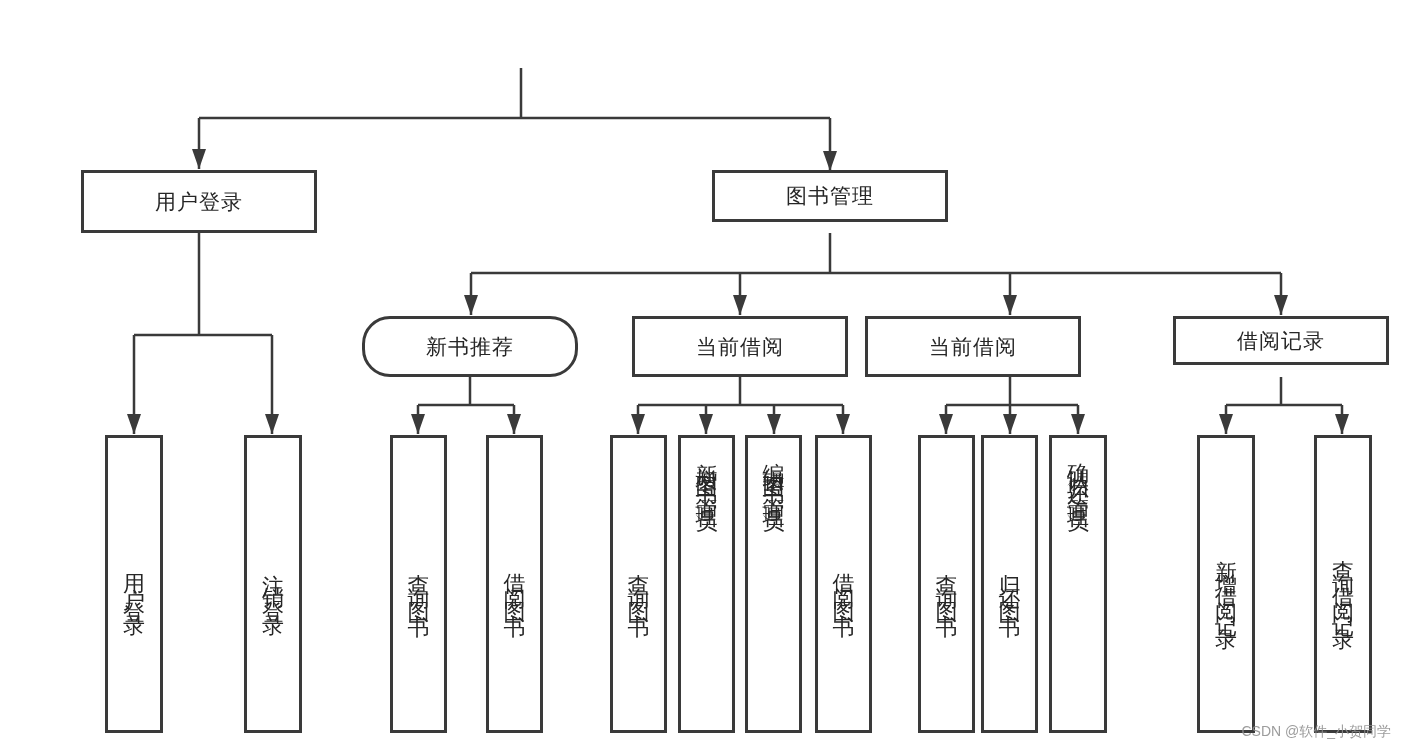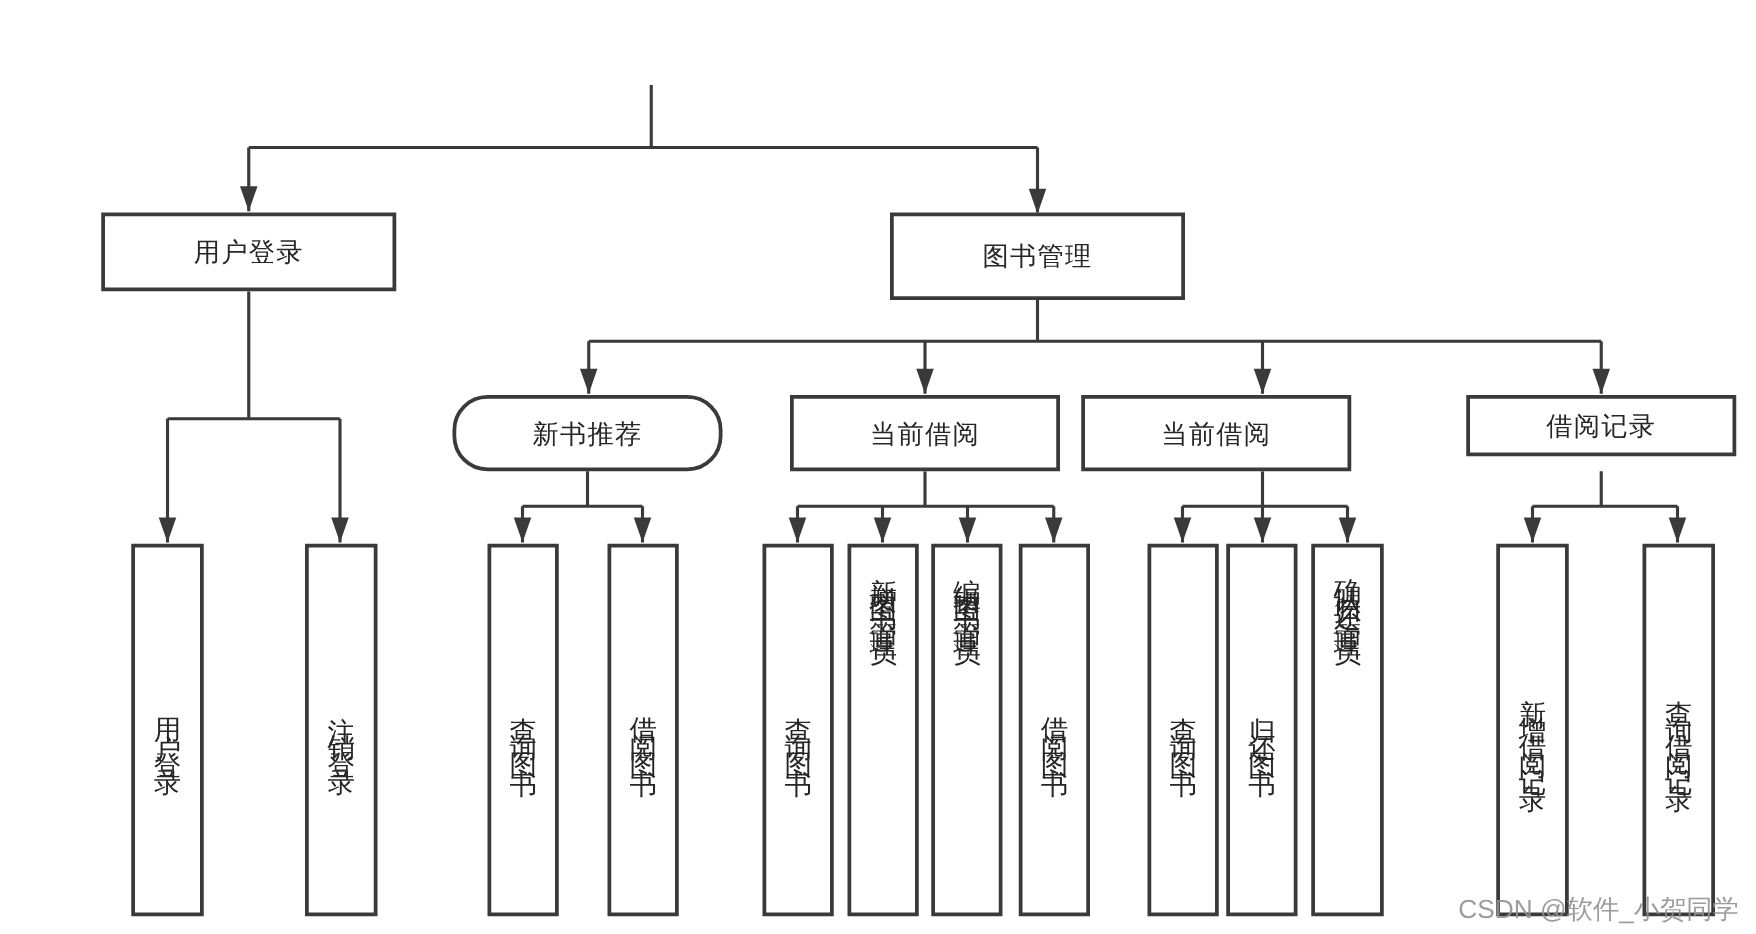--- a/index.html
+++ b/index.html
@@ -49,21 +49,21 @@
     justify-content: center;
     padding-top: 7px;
   }
   .vbox.vlong .vtext {
     letter-spacing: 7px;
   }
   .watermark {
     position: absolute;
     right: 14px;
     bottom: 6px;
-    font-size: 21px;
+    font-size: 14px;
     color: rgba(145, 145, 145, 0.9);
     z-index: 3;
     white-space: nowrap;
   }
 </style>
 </head>
 <body>
 
 <div class="canvas">
 
@@ -95,21 +95,21 @@
         <polygon points="1071,414 1085,414 1078,434"></polygon>
         <polygon points="1219,414 1233,414 1226,434"></polygon>
         <polygon points="1335,414 1349,414 1342,434"></polygon>
       </g>
   </svg>
 
 
   <div class="node hbox" style="left:81px; top:170px; width:236px; height:63px;">
     <span>用户登录</span>
   </div>
-  <div class="node hbox" style="left:712px; top:170px; width:236px; height:70px;text-align:right;">
+  <div class="node hbox" style="left:712px; top:170px; width:236px; height:52px;text-align:right;">
     <span>图书管理</span>
   </div>
 
   <div class="node hbox" style="left:362px; top:316px; width:216px; height:61px;border-radius:28px;">
     <span>新书推荐</span>
   </div>
   <div class="node hbox" style="left:632px; top:316px; width:216px; height:61px;">
     <span>当前借阅</span>
   </div>
   <div class="node hbox" style="left:865px; top:316px; width:216px; height:61px;">

